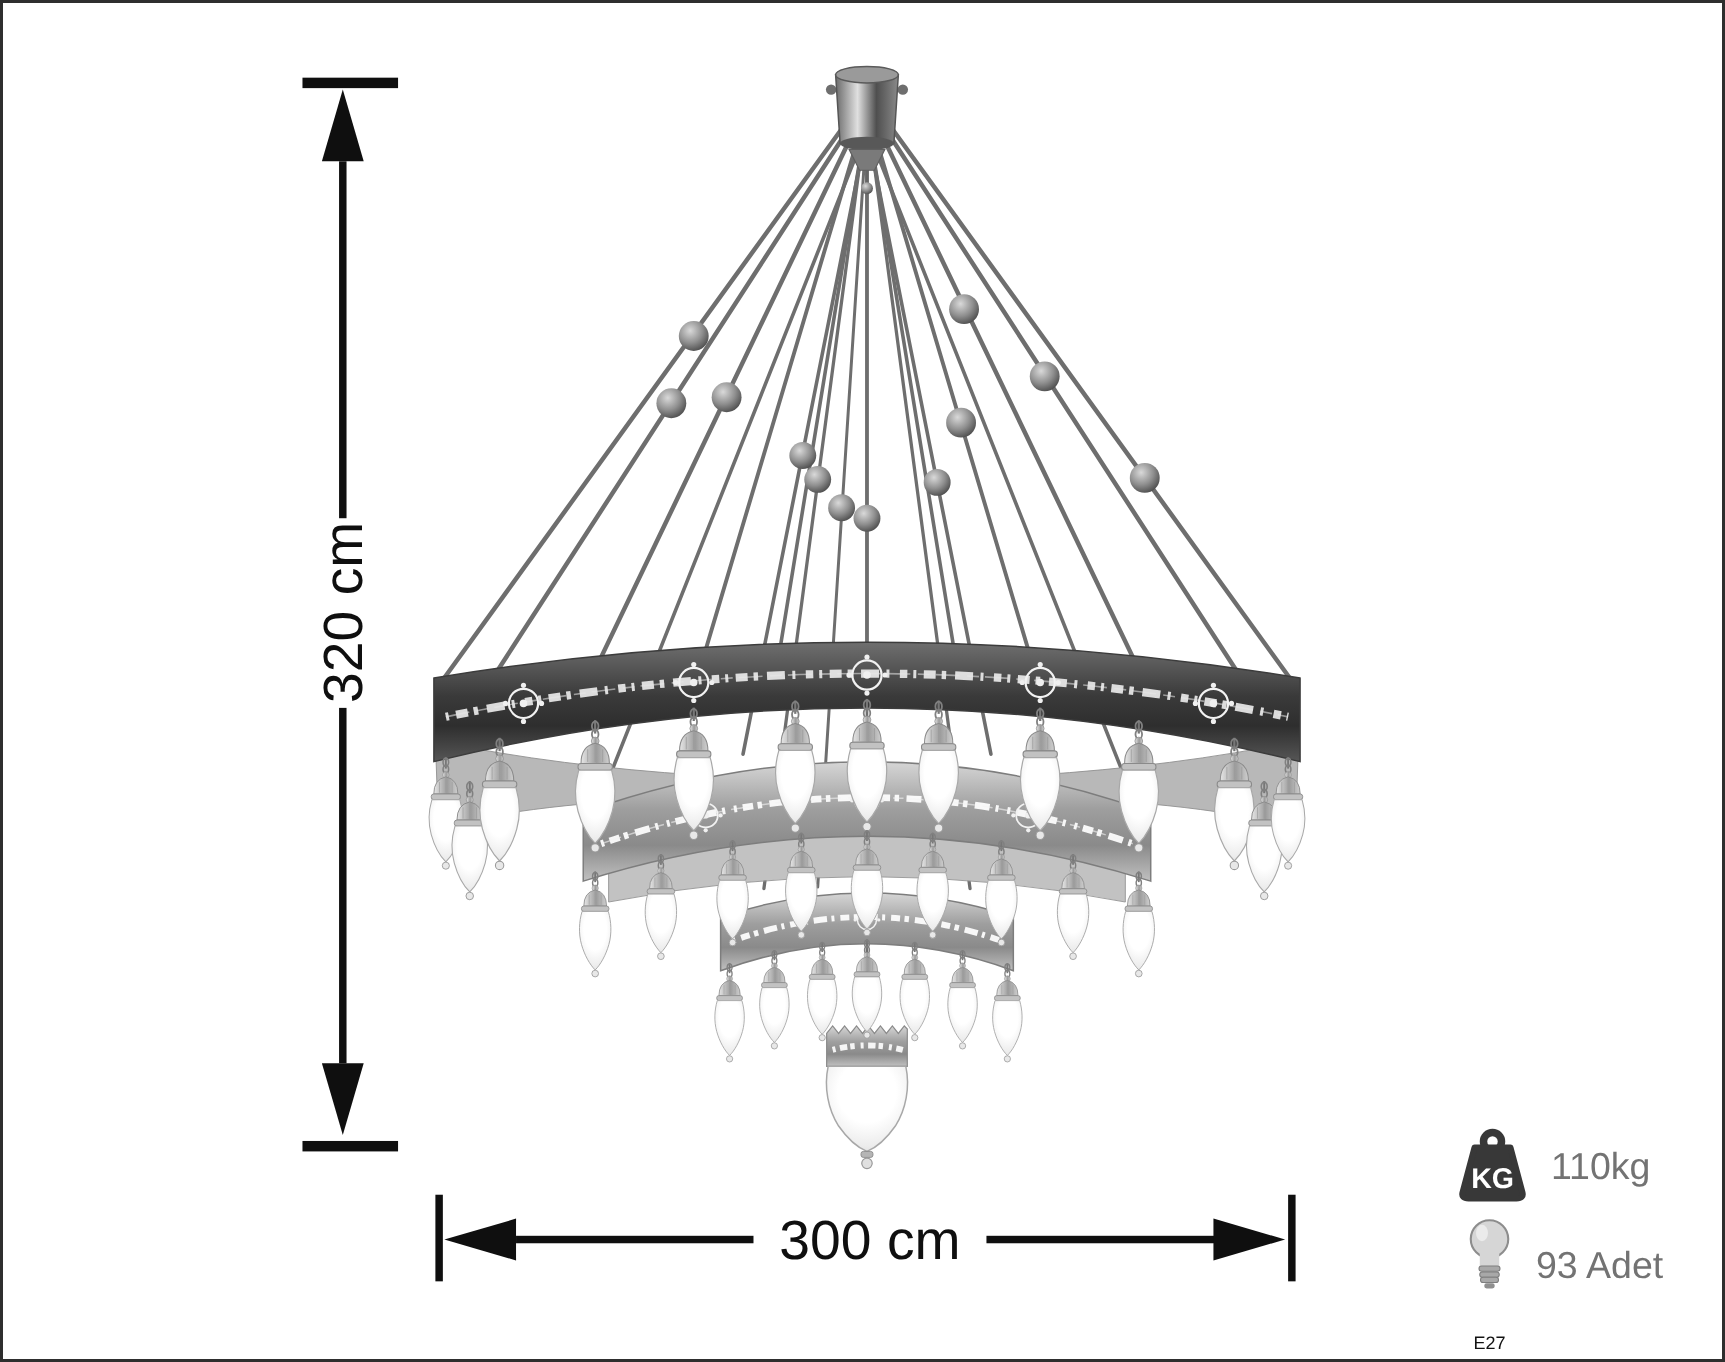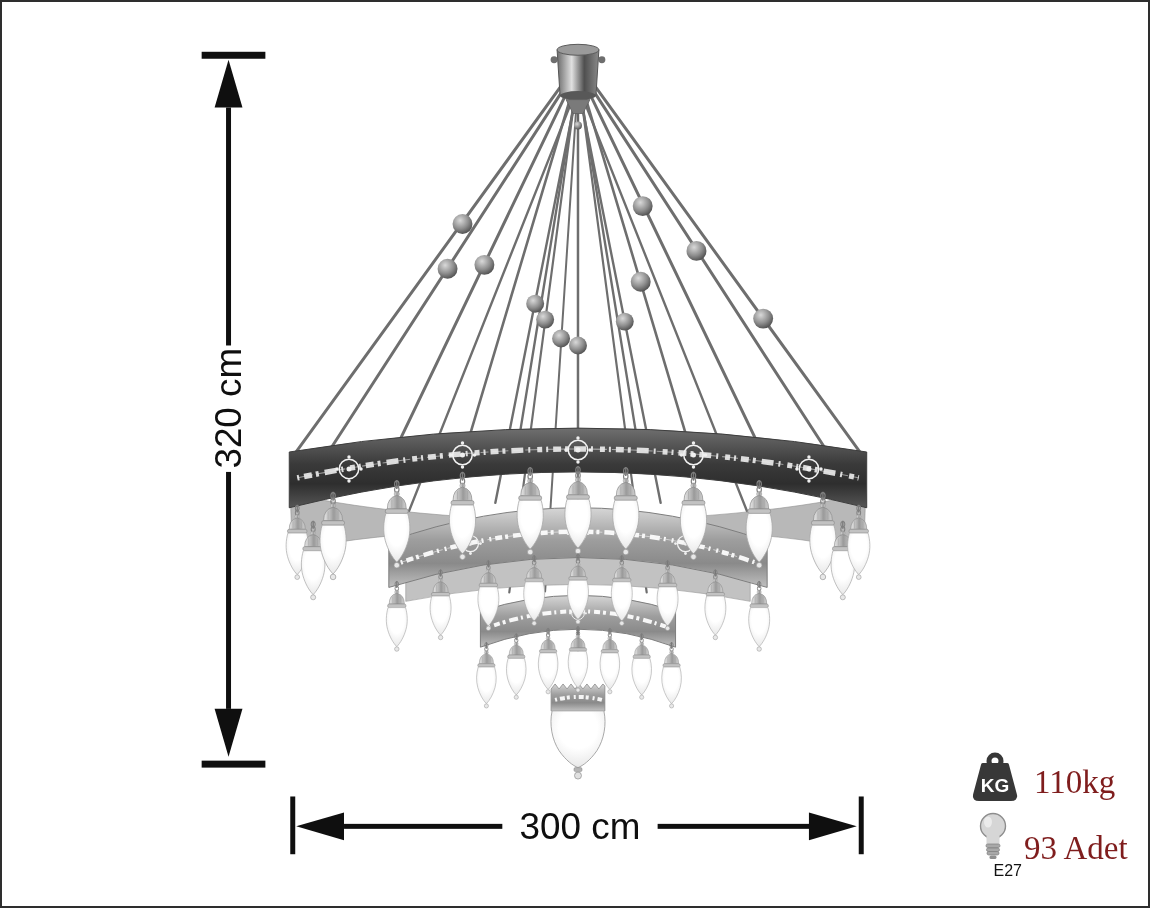--- a/index.html
+++ b/index.html
@@ -4,23 +4,23 @@
 <style>
   html,body{margin:0;padding:0;background:#ffffff;}
   .canvas{
     position:relative;width:1150px;height:908px;background:#ffffff;
     border:2px solid #2e2e2e;box-sizing:border-box;overflow:hidden;
     font-family:"Liberation Sans",sans-serif;
   }
   svg.scene{position:absolute;left:0;top:0;width:100%;height:100%;display:block;}
   .dim-label{font-size:37px;fill:#0f0f0f;font-family:"Liberation Sans",sans-serif;}
   .spec-block{position:absolute;}
-  .spec-text{position:absolute;font-size:33px;color:#7f1d1d;white-space:nowrap;line-height:1;font-family:Liberation Serif, serif;}
-  .socket-label{position:absolute;left:962px;top:861px;width:58px;text-align:right;
-    font-size:16px;color:#121212;line-height:1;}
+  .spec-text{position:absolute;font-size:25px;color:#737373;white-space:nowrap;line-height:1;}
+  .socket-label{position:absolute;left:962px;top:887px;width:58px;text-align:center;
+    font-size:12px;color:#121212;line-height:1;}
 </style>
 </head>
 <body>
 
 <div class="canvas">
   <svg class="scene" viewBox="0 0 1150 908">
     <defs>
       <linearGradient id="gCanopy" x1="0" y1="0" x2="1" y2="0">
         <stop offset="0" stop-color="#6a6a6a"></stop>
           <stop offset="0.35" stop-color="#e0e0e0"></stop>

